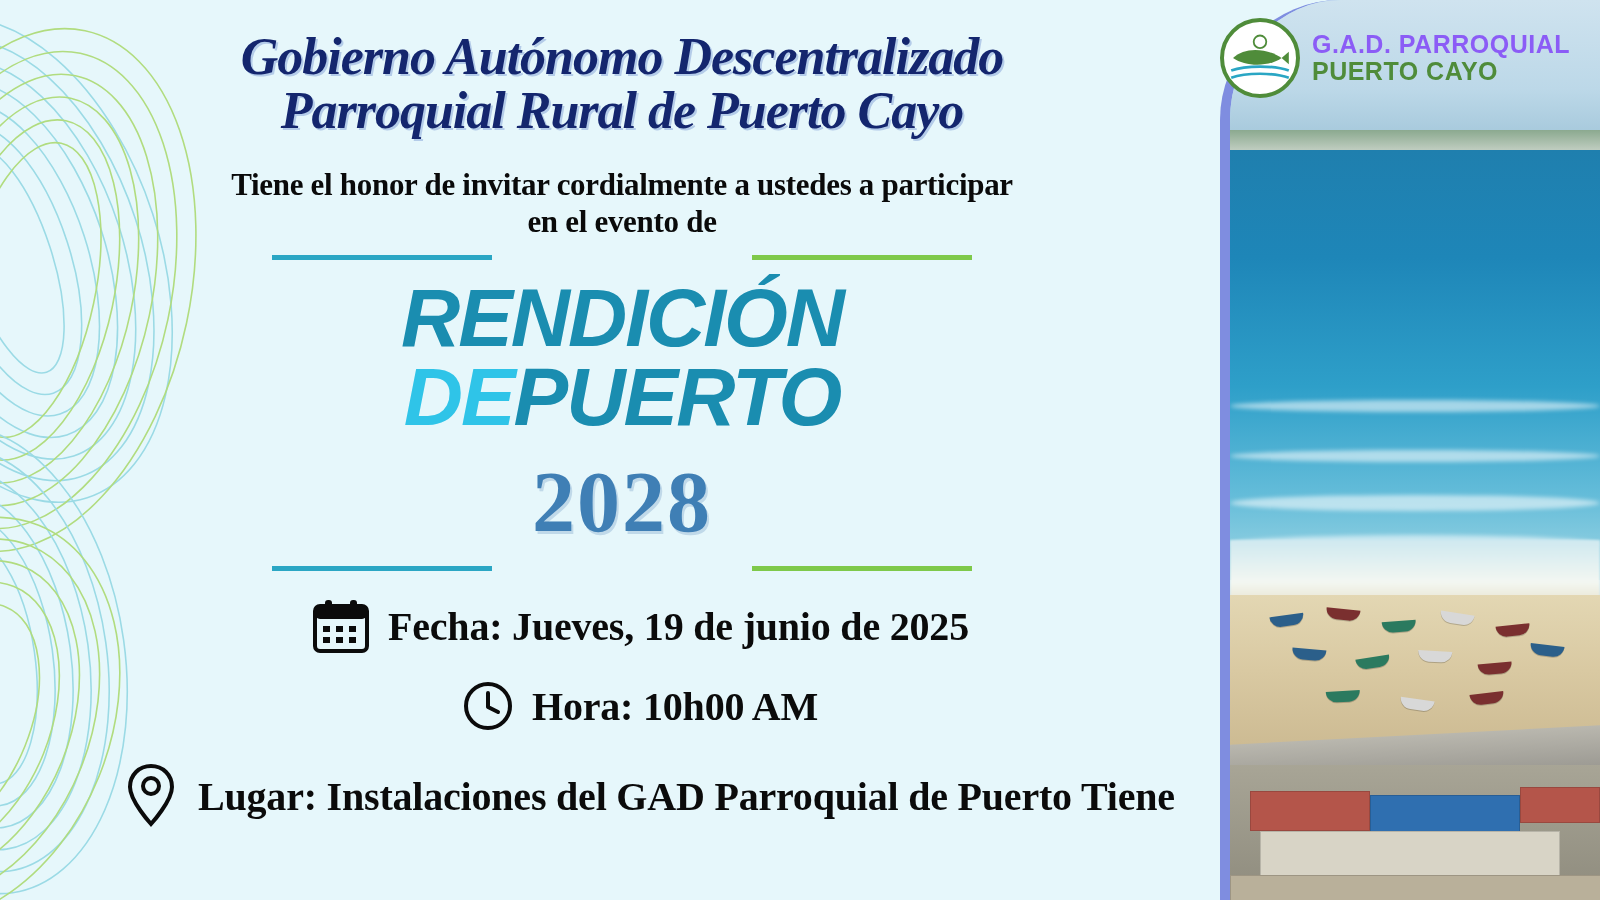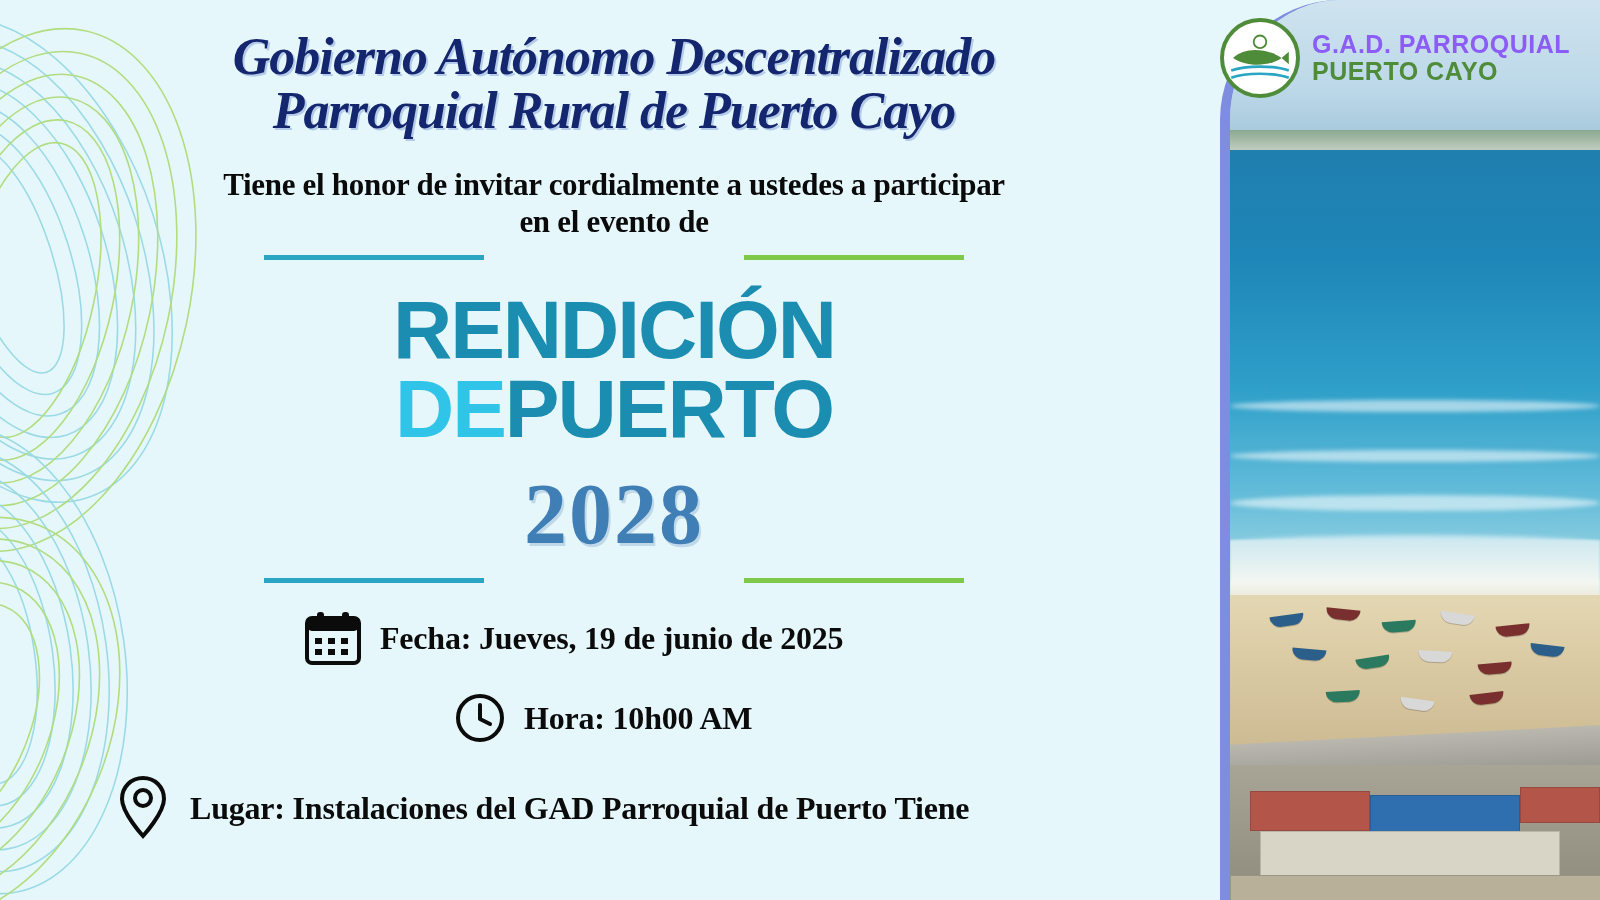--- a/index.html
+++ b/index.html
@@ -138,21 +138,21 @@
     font-weight: bold;
     font-size: 25px;
     letter-spacing: .5px;
     color: #4f8c3a;
     margin-top: 2px;
   }
 
   
   .content {
     position: absolute;
-    left: 4px; top: 0;
+    left: 12px; top: 0;
     width: 1220px; height: 704px;
     z-index: 5;
   }
 
   .title {
     text-align: center;
     margin-top: 30px;
     color: #14266e;
     font-family: "Liberation Serif", serif;
     font-weight: bold;
@@ -183,23 +183,24 @@
     height: 6px;
   }
   .rule {
     position: absolute; top: 0; height: 5px;
   }
   .rule.left { left: 0; width: 220px; background: #2aa6c4; }
   .rule.right { right: 0; width: 220px; background: #7ec94a; }
 
   .headline {
     text-align: center;
-    margin-top: 30px;
+    margin-top: 18px;
     font-family: "Liberation Sans", sans-serif;
     font-weight: bold;
+    font-style: italic;
     letter-spacing: -2px;
     line-height: .95;
   }
   .hl-1 {
     font-size: 82px;
     color: #1a8db0;
   }
   .hl-2 {
     font-size: 82px;
     color: #1a8db0;
@@ -223,21 +224,21 @@
   .details {
     margin-top: 26px;
     padding-left: 110px;
   }
   .row {
     display: flex;
     align-items: center;
     gap: 18px;
     font-family: "Liberation Serif", serif;
     font-weight: bold;
-    font-size: 32px;
+    font-size: 40px;
     color: #0b0b0b;
     letter-spacing: -.2px;
   }
   .row.r1 { margin-left: 190px; }
   .row.r2 { margin-left: 340px; margin-top: 26px; }
   .row.r3 { margin-left: 0px; margin-top: 28px; }
   .icon { flex: 0 0 auto; display: block; }
 </style>
 </head>
 <body>

